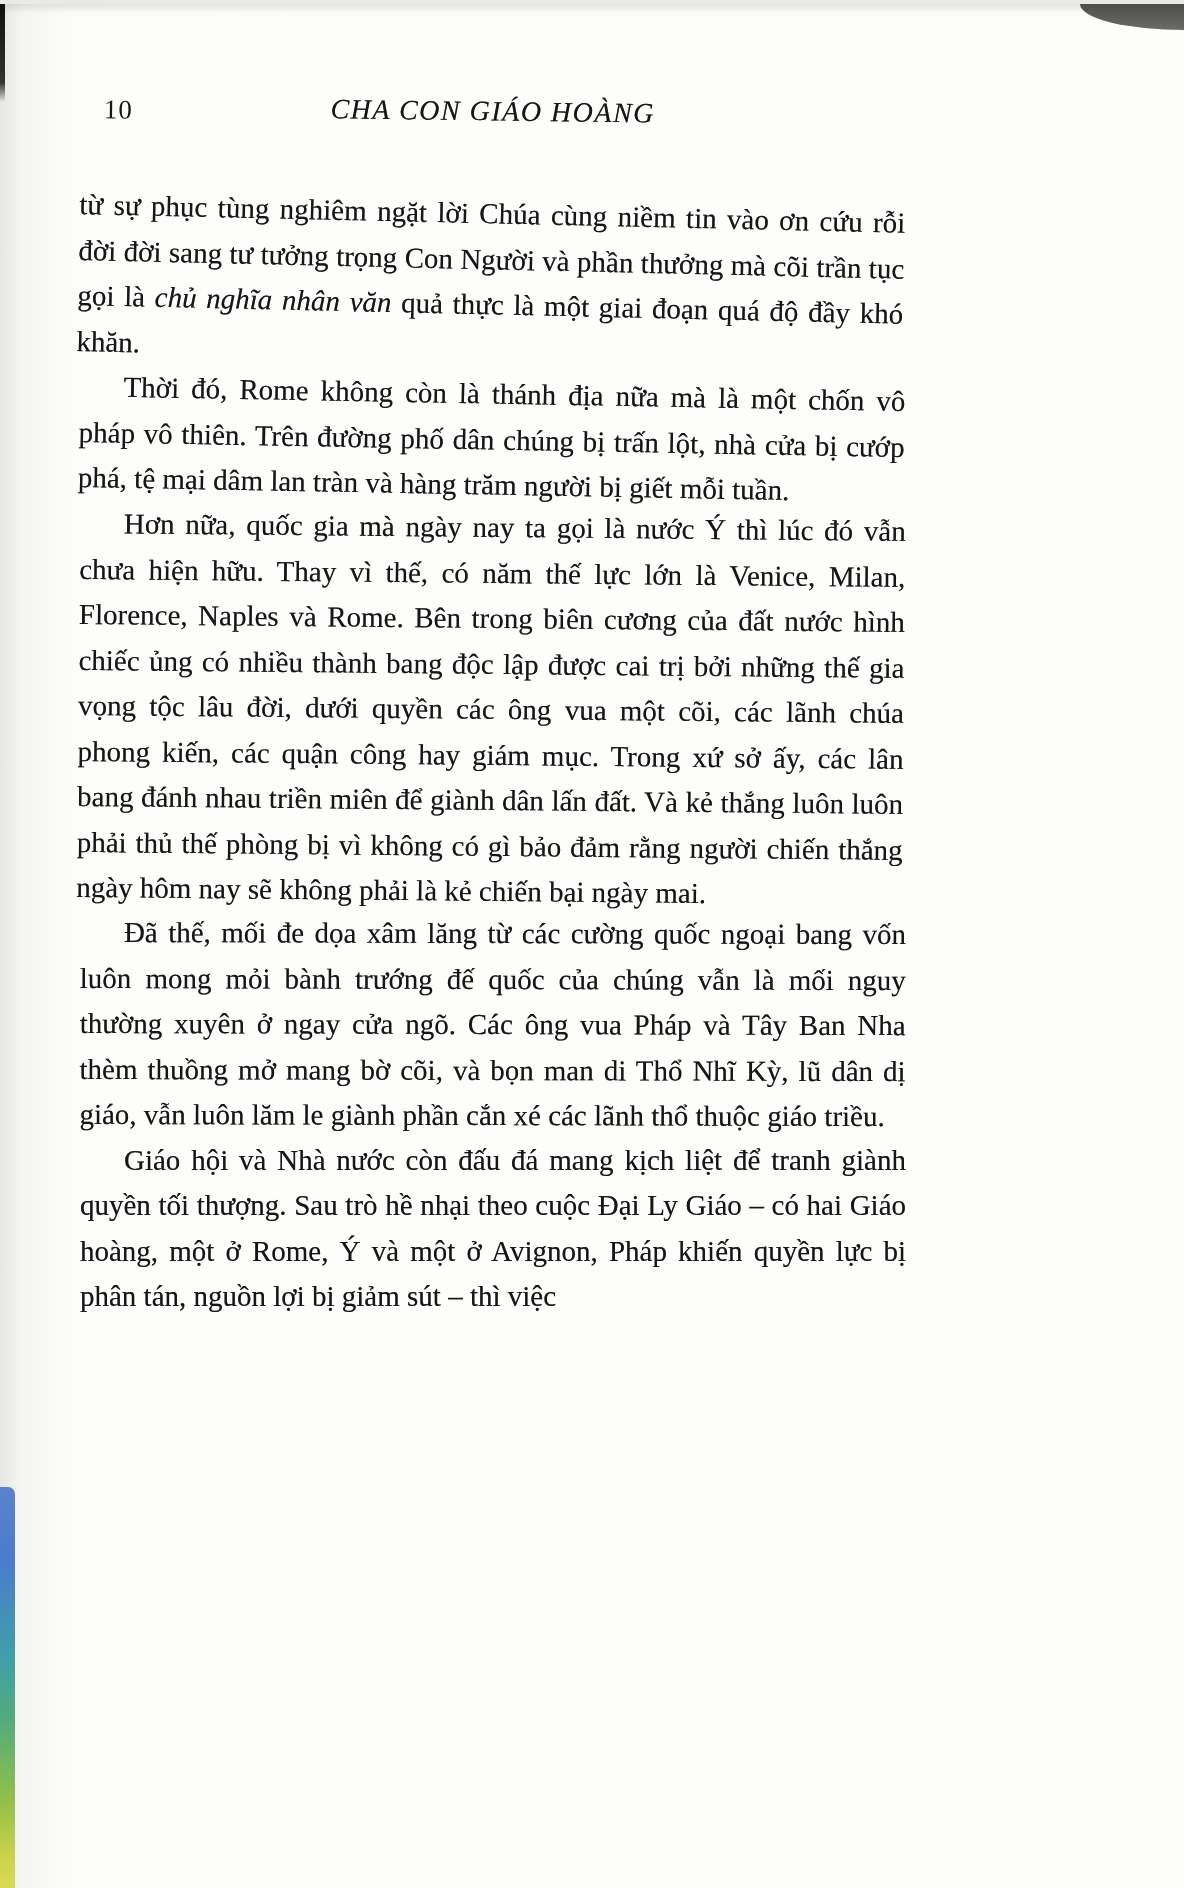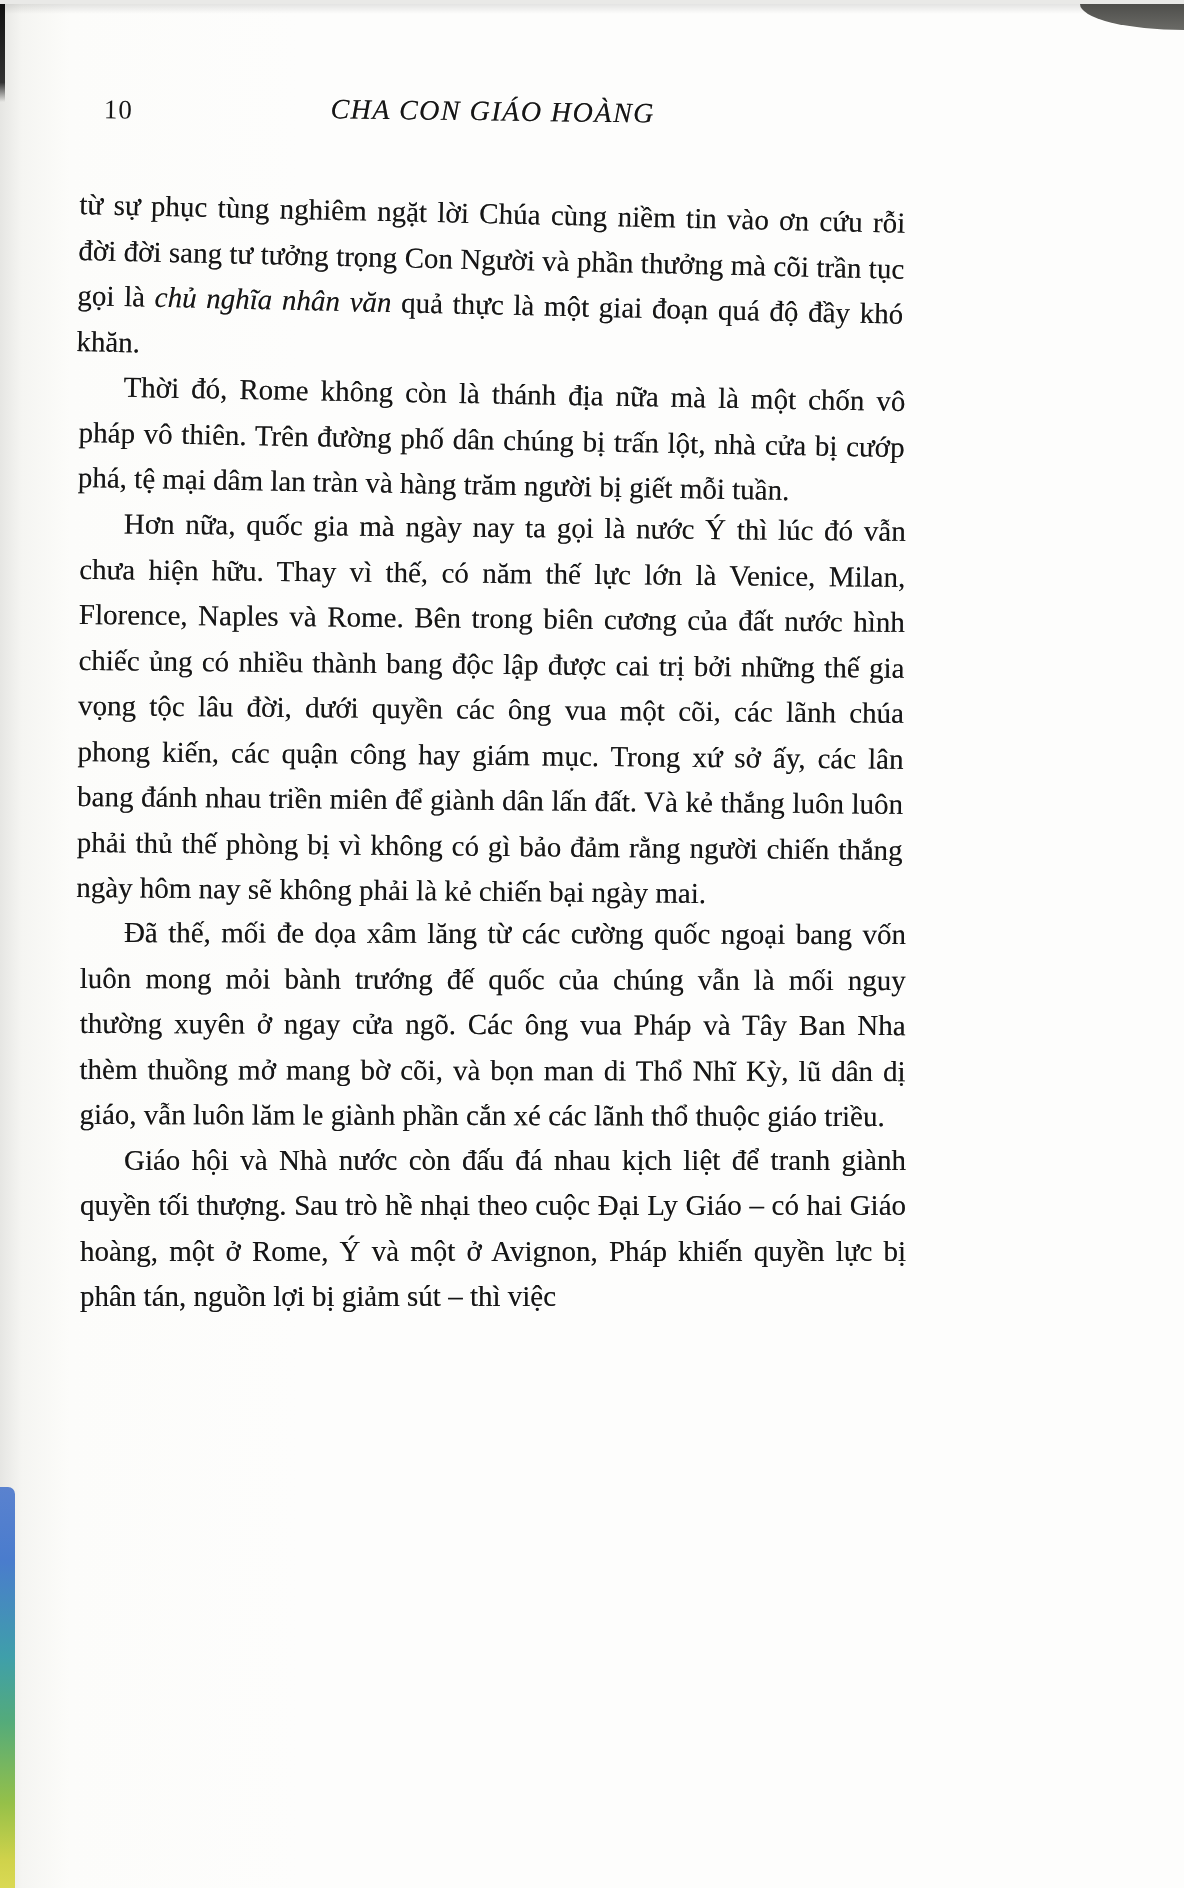--- a/index.html
+++ b/index.html
@@ -120,15 +120,15 @@
   <header class="page-header">
     <span class="page-number">10</span>
     <span class="header-title">CHA CON GIÁO HOÀNG</span>
   </header>
 
   <main class="text-block">
       <p class="para"><span class="">từ sự phục tùng nghiêm ngặt lời Chúa cùng niềm tin vào ơn cứu rỗi đời đời sang tư tưởng trọng Con Người và phần thưởng mà cõi trần tục gọi là </span><span class="italic">chủ nghĩa nhân văn</span><span class=""> quả thực là một giai đoạn quá độ đầy khó khăn.</span></p>
       <p class="para indent"><span class="">Thời đó, Rome không còn là thánh địa nữa mà là một chốn vô pháp vô thiên. Trên đường phố dân chúng bị trấn lột, nhà cửa bị cướp phá, tệ mại dâm lan tràn và hàng trăm người bị giết mỗi tuần.</span></p>
       <p class="para indent"><span class="">Hơn nữa, quốc gia mà ngày nay ta gọi là nước Ý thì lúc đó vẫn chưa hiện hữu. Thay vì thế, có năm thế lực lớn là Venice, Milan, Florence, Naples và Rome. Bên trong biên cương của đất nước hình chiếc ủng có nhiều thành bang độc lập được cai trị bởi những thế gia vọng tộc lâu đời, dưới quyền các ông vua một cõi, các lãnh chúa phong kiến, các quận công hay giám mục. Trong xứ sở ấy, các lân bang đánh nhau triền miên để giành dân lấn đất. Và kẻ thắng luôn luôn phải thủ thế phòng bị vì không có gì bảo đảm rằng người chiến thắng ngày hôm nay sẽ không phải là kẻ chiến bại ngày mai.</span></p>
       <p class="para indent"><span class="">Đã thế, mối đe dọa xâm lăng từ các cường quốc ngoại bang vốn luôn mong mỏi bành trướng đế quốc của chúng vẫn là mối nguy thường xuyên ở ngay cửa ngõ. Các ông vua Pháp và Tây Ban Nha thèm thuồng mở mang bờ cõi, và bọn man di Thổ Nhĩ Kỳ, lũ dân dị giáo, vẫn luôn lăm le giành phần cắn xé các lãnh thổ thuộc giáo triều.</span></p>
-      <p class="para indent"><span class="">Giáo hội và Nhà nước còn đấu đá nhau kịch liệt để tranh giành quyền tối thượng. Sau trò hề nhại theo cuộc Đại Ly Giáo – có hai Giáo hoàng, một ở Rome, Ý và một ở Avignon, Pháp khiến quyền lực bị phân tán, nguồn lợi bị giảm sút – thì việc</span></p>
+      <p class="para indent"><span class="">Giáo hội và Nhà nước còn đấu đá mang kịch liệt để tranh giành quyền tối thượng. Sau trò hề nhại theo cuộc Đại Ly Giáo – có hai Giáo hoàng, một ở Rome, Ý và một ở Avignon, Pháp khiến quyền lực bị phân tán, nguồn lợi bị giảm sút – thì việc</span></p>
     </main>
 </div>
 
 </body></html>

